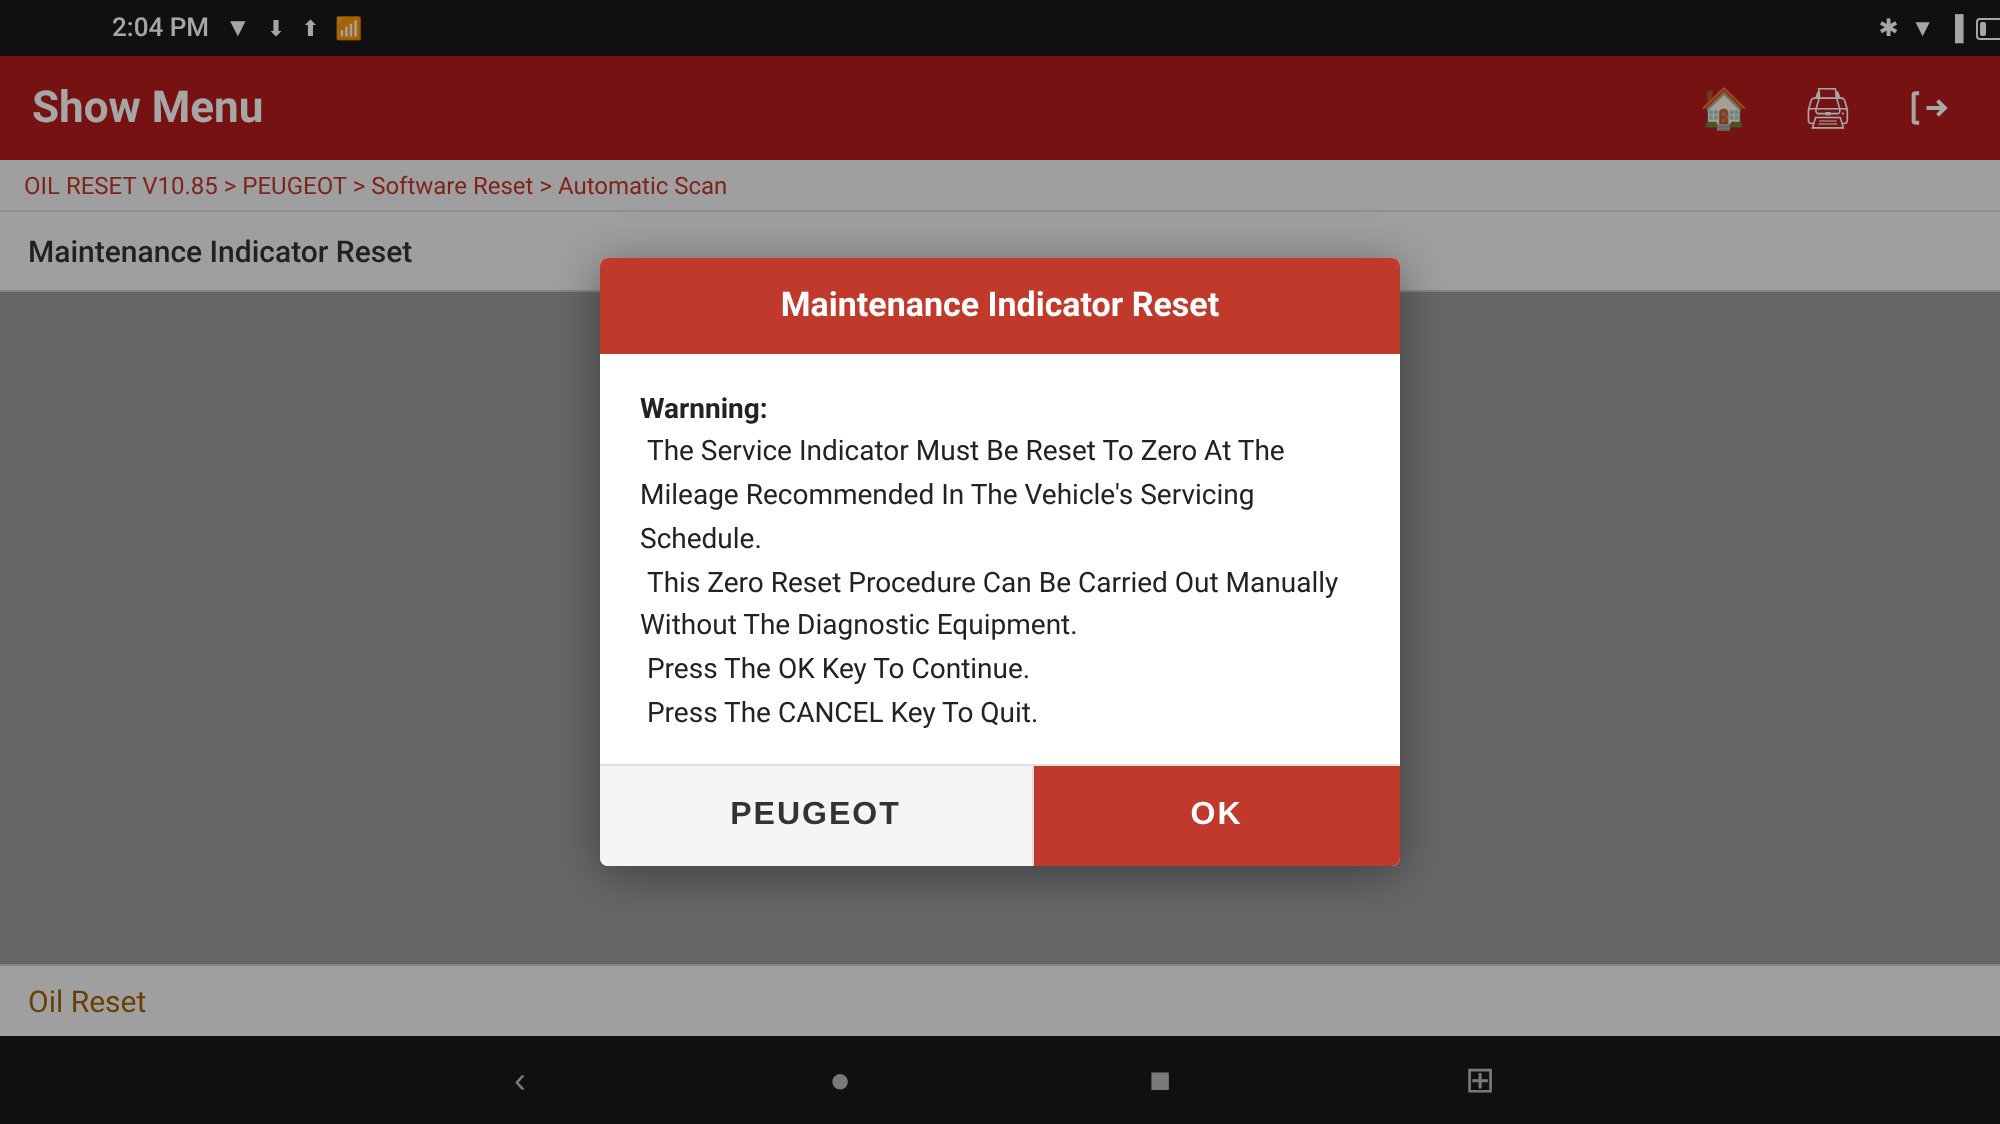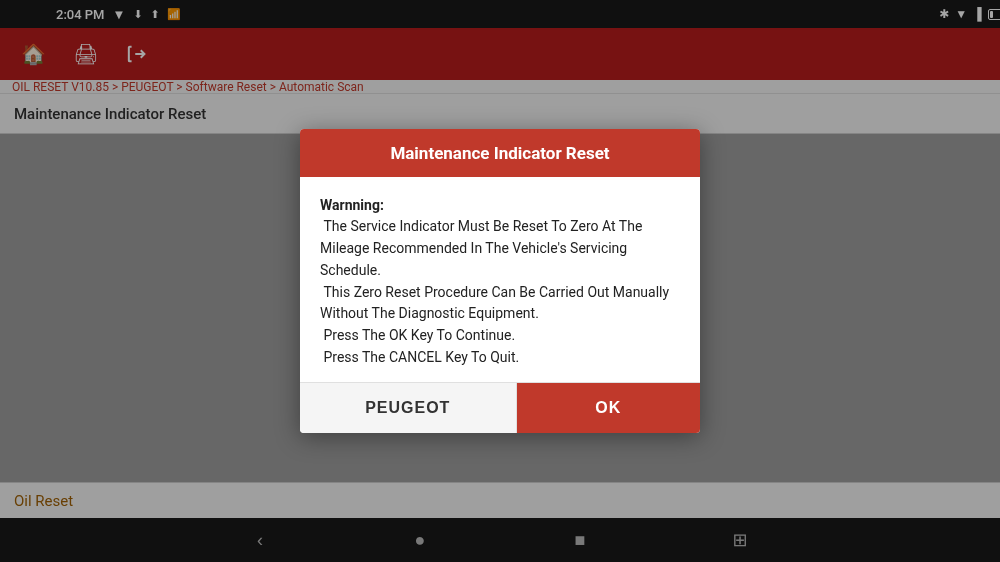--- a/index.html
+++ b/index.html
@@ -75,21 +75,21 @@
       align-items: center;
       justify-content: center;
       width: 36px;
       height: 36px;
       border-radius: 4px;
     }
 
     
     #breadcrumb-bar {
       width: 100%;
-      height: 14px;
+      height: 26px;
       background: #f5f5f5;
       display: flex;
       align-items: center;
       padding: 0 12px;
       border-bottom: 1px solid #ddd;
     }
 
     .breadcrumb-text {
       color: #c0392b;
       font-size: 12px;
@@ -298,20 +298,21 @@
     <div class="battery-indicator">
       <div class="battery-box">
         <div class="battery-fill"></div>
       </div>
       <span>19%</span>
     </div>
   </div>
 </div>
 
 <div id="header">
+  <span class="header-title">Show Menu</span>
   <div class="header-icons">
     <button class="header-icon-btn">🏠</button>
     <button class="header-icon-btn">🖨</button>
     <button class="header-icon-btn">
       <svg width="22" height="22" viewBox="0 0 24 24" fill="none" stroke="white" stroke-width="2.2">
         <path d="M9 12h10m-4-4l4 4-4 4M5 20H3a1 1 0 01-1-1V5a1 1 0 011-1h2"></path>
       </svg>
     </button>
   </div>
 </div>

